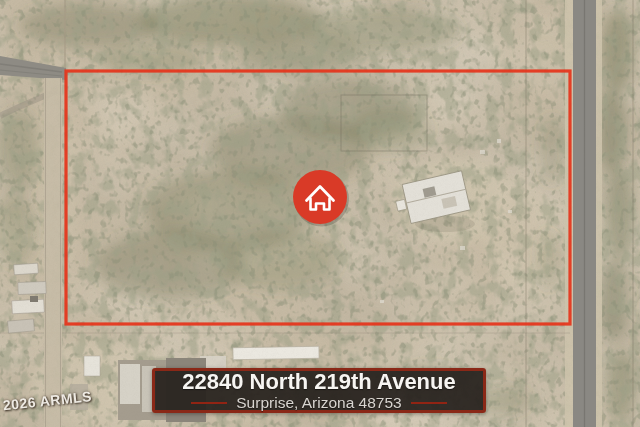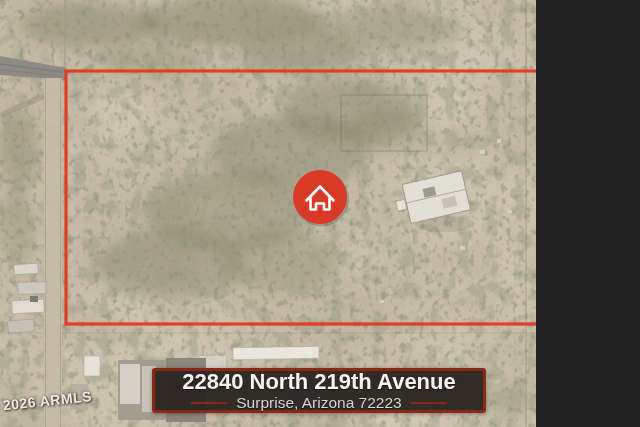--- a/index.html
+++ b/index.html
@@ -1,17 +1,17 @@
 <!DOCTYPE html>
 <html><head>
 <meta charset="utf-8">
 <style>
   html,body{margin:0;padding:0;background:#222;}
   .scene{
-    position:relative;width:536px;height:427px;overflow:hidden;
+    position:relative;width:640px;height:427px;overflow:hidden;
     font-family:"Liberation Sans",sans-serif;
   }
   .scene svg{position:absolute;left:0;top:0;}
   .banner{
     position:absolute;left:152px;top:368px;width:334px;height:45px;
     box-sizing:border-box;background:rgba(40,35,31,0.94);
     border:3px solid #8a2817;border-radius:3px;
     display:flex;flex-direction:column;justify-content:center;align-items:center;
     box-shadow:0 1px 4px rgba(0,0,0,0.35);
   }
@@ -179,19 +179,19 @@
       <circle r="27" fill="#d93a27"></circle>
       <path d="M-13.5,3.5 L0,-10.5 L13.5,3.5" fill="none" stroke="#ffffff" stroke-width="2.8" stroke-linecap="round" stroke-linejoin="round"></path>
       <path d="M-9.5,1.5 V12.5 H-4 V6.5 H4 V12.5 H9.5 V1.5" fill="none" stroke="#ffffff" stroke-width="2.6" stroke-linecap="round" stroke-linejoin="round"></path>
     </g>
   </svg>
 
   <div class="banner">
     <div class="addr1">22840 North 219th Avenue</div>
     <div class="addr2row">
       <span class="dash"></span>
-      <span class="addr2">Surprise, Arizona 72223</span>
+      <span class="addr2">Surprise, Arizona 48753</span>
       <span class="dash"></span>
     </div>
   </div>
 
   <div class="watermark">© 2026 ARMLS</div>
 </div>
 
 </body></html>

